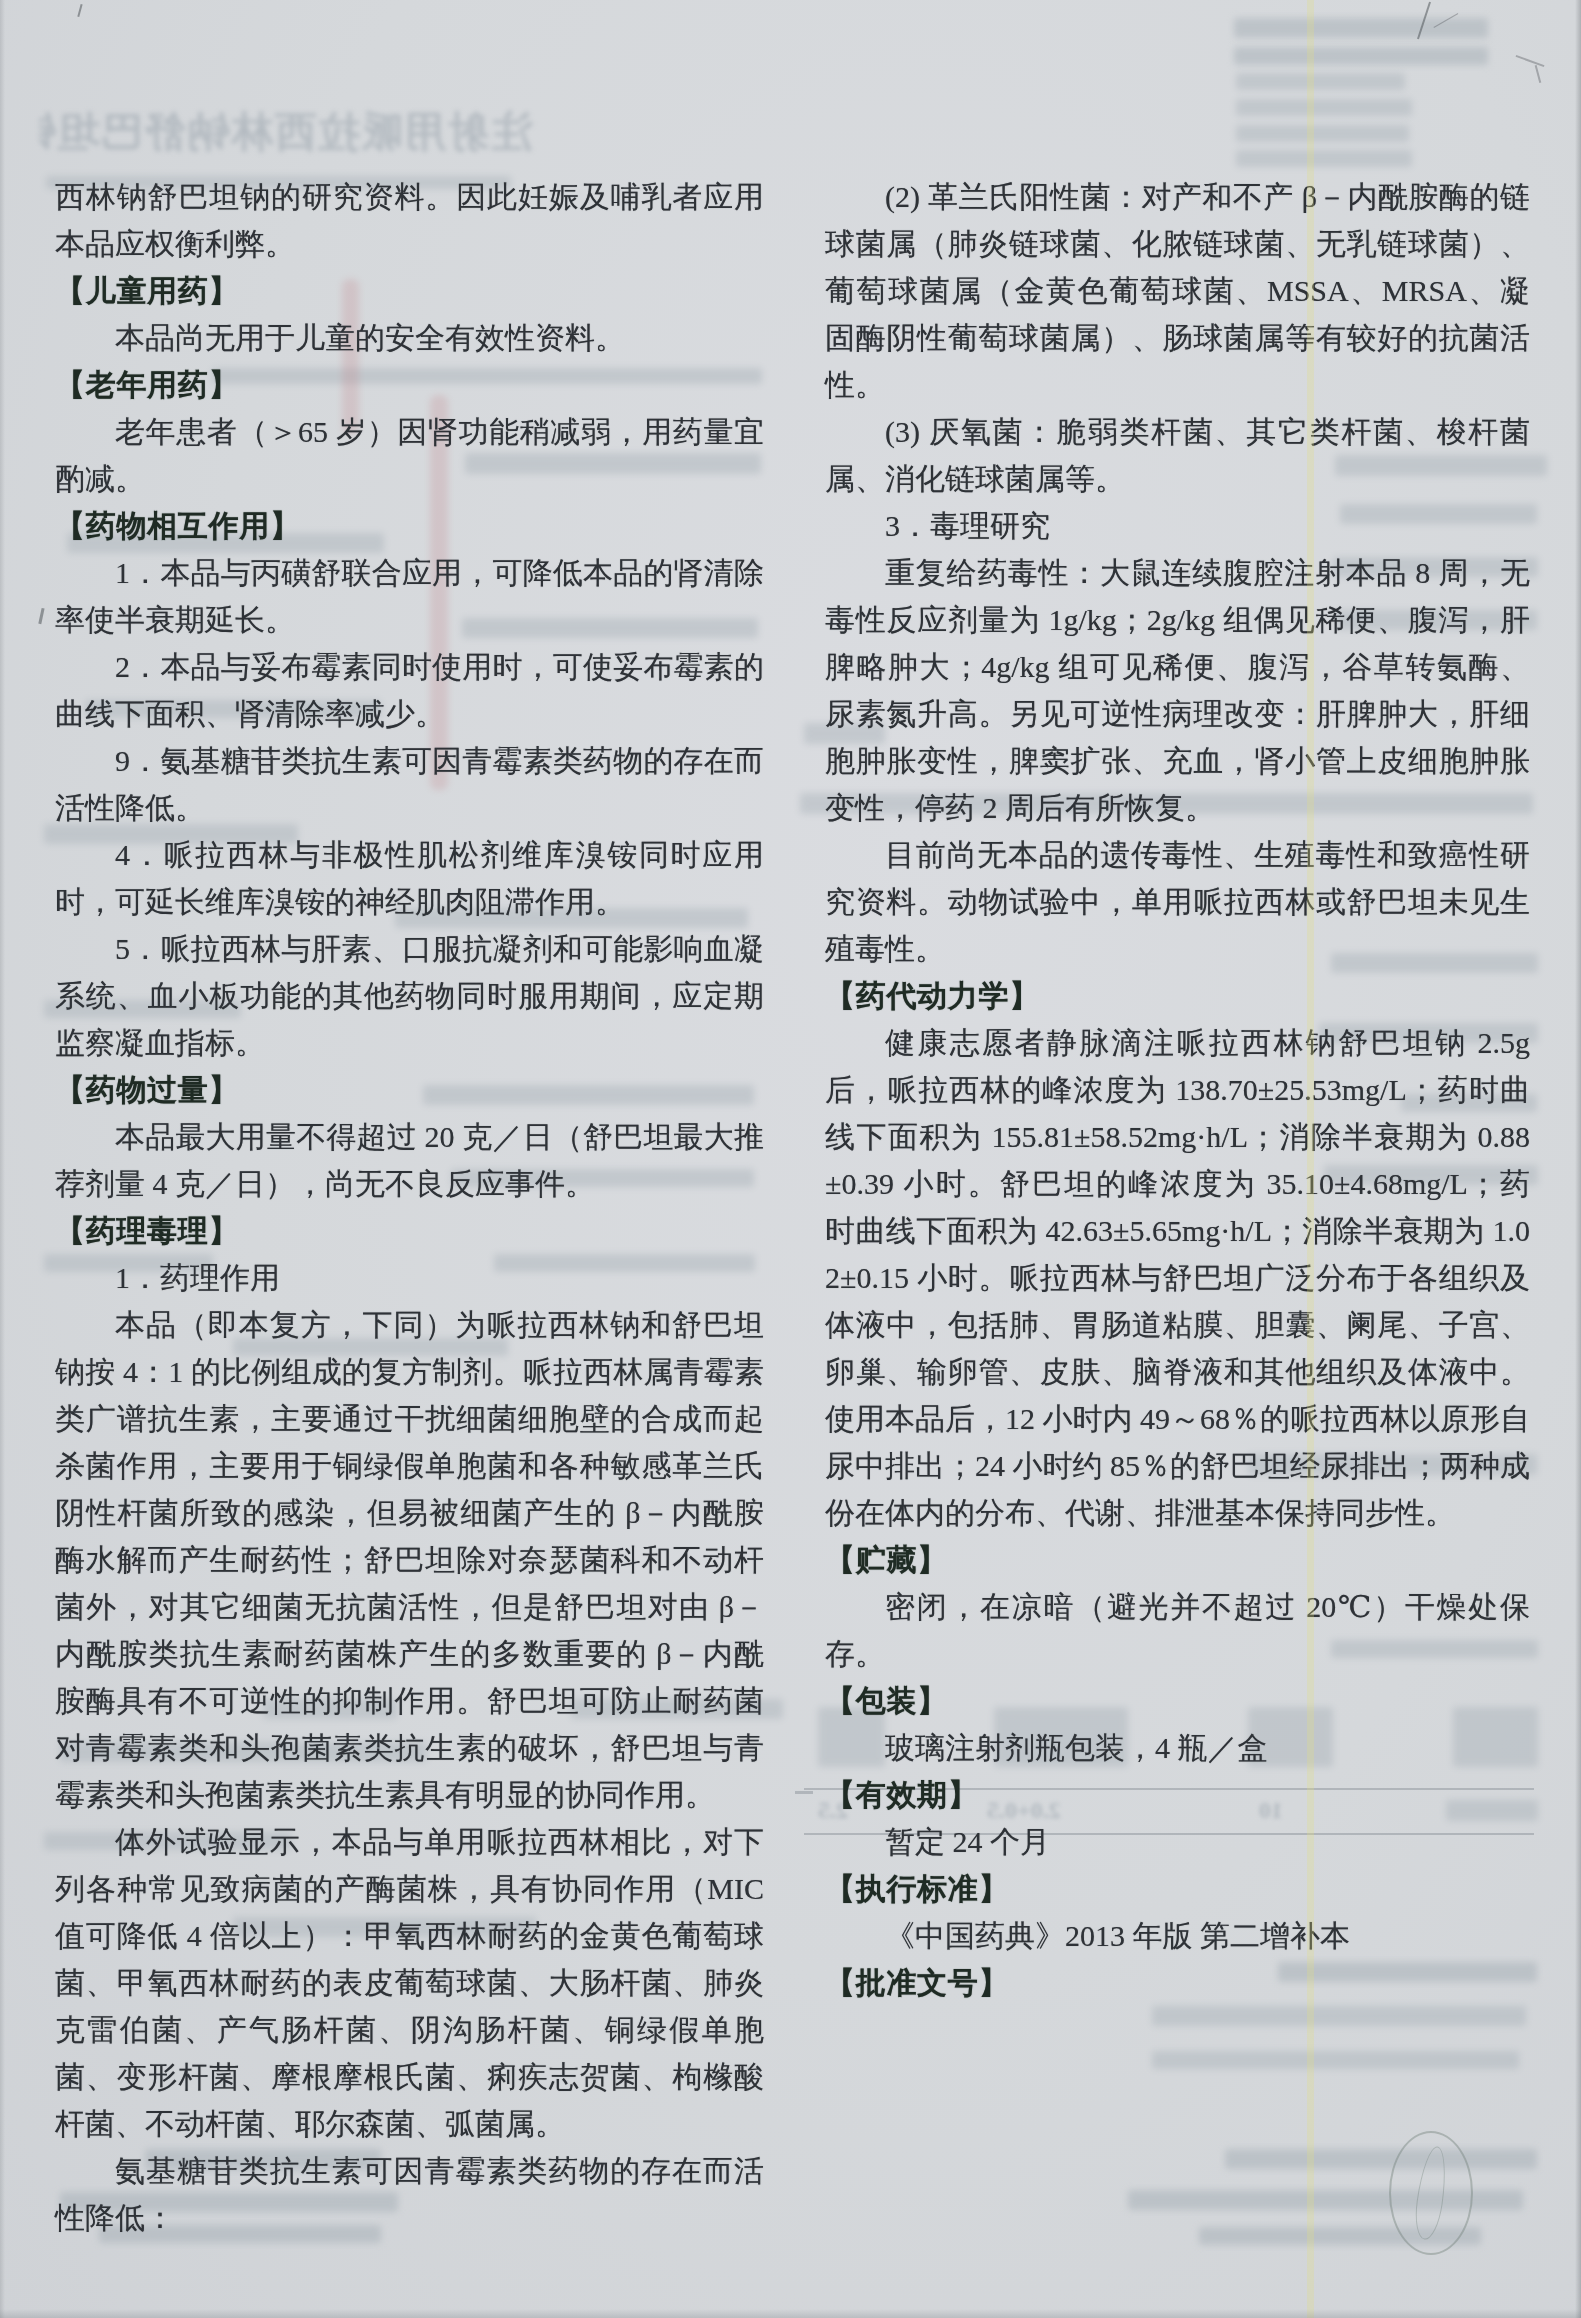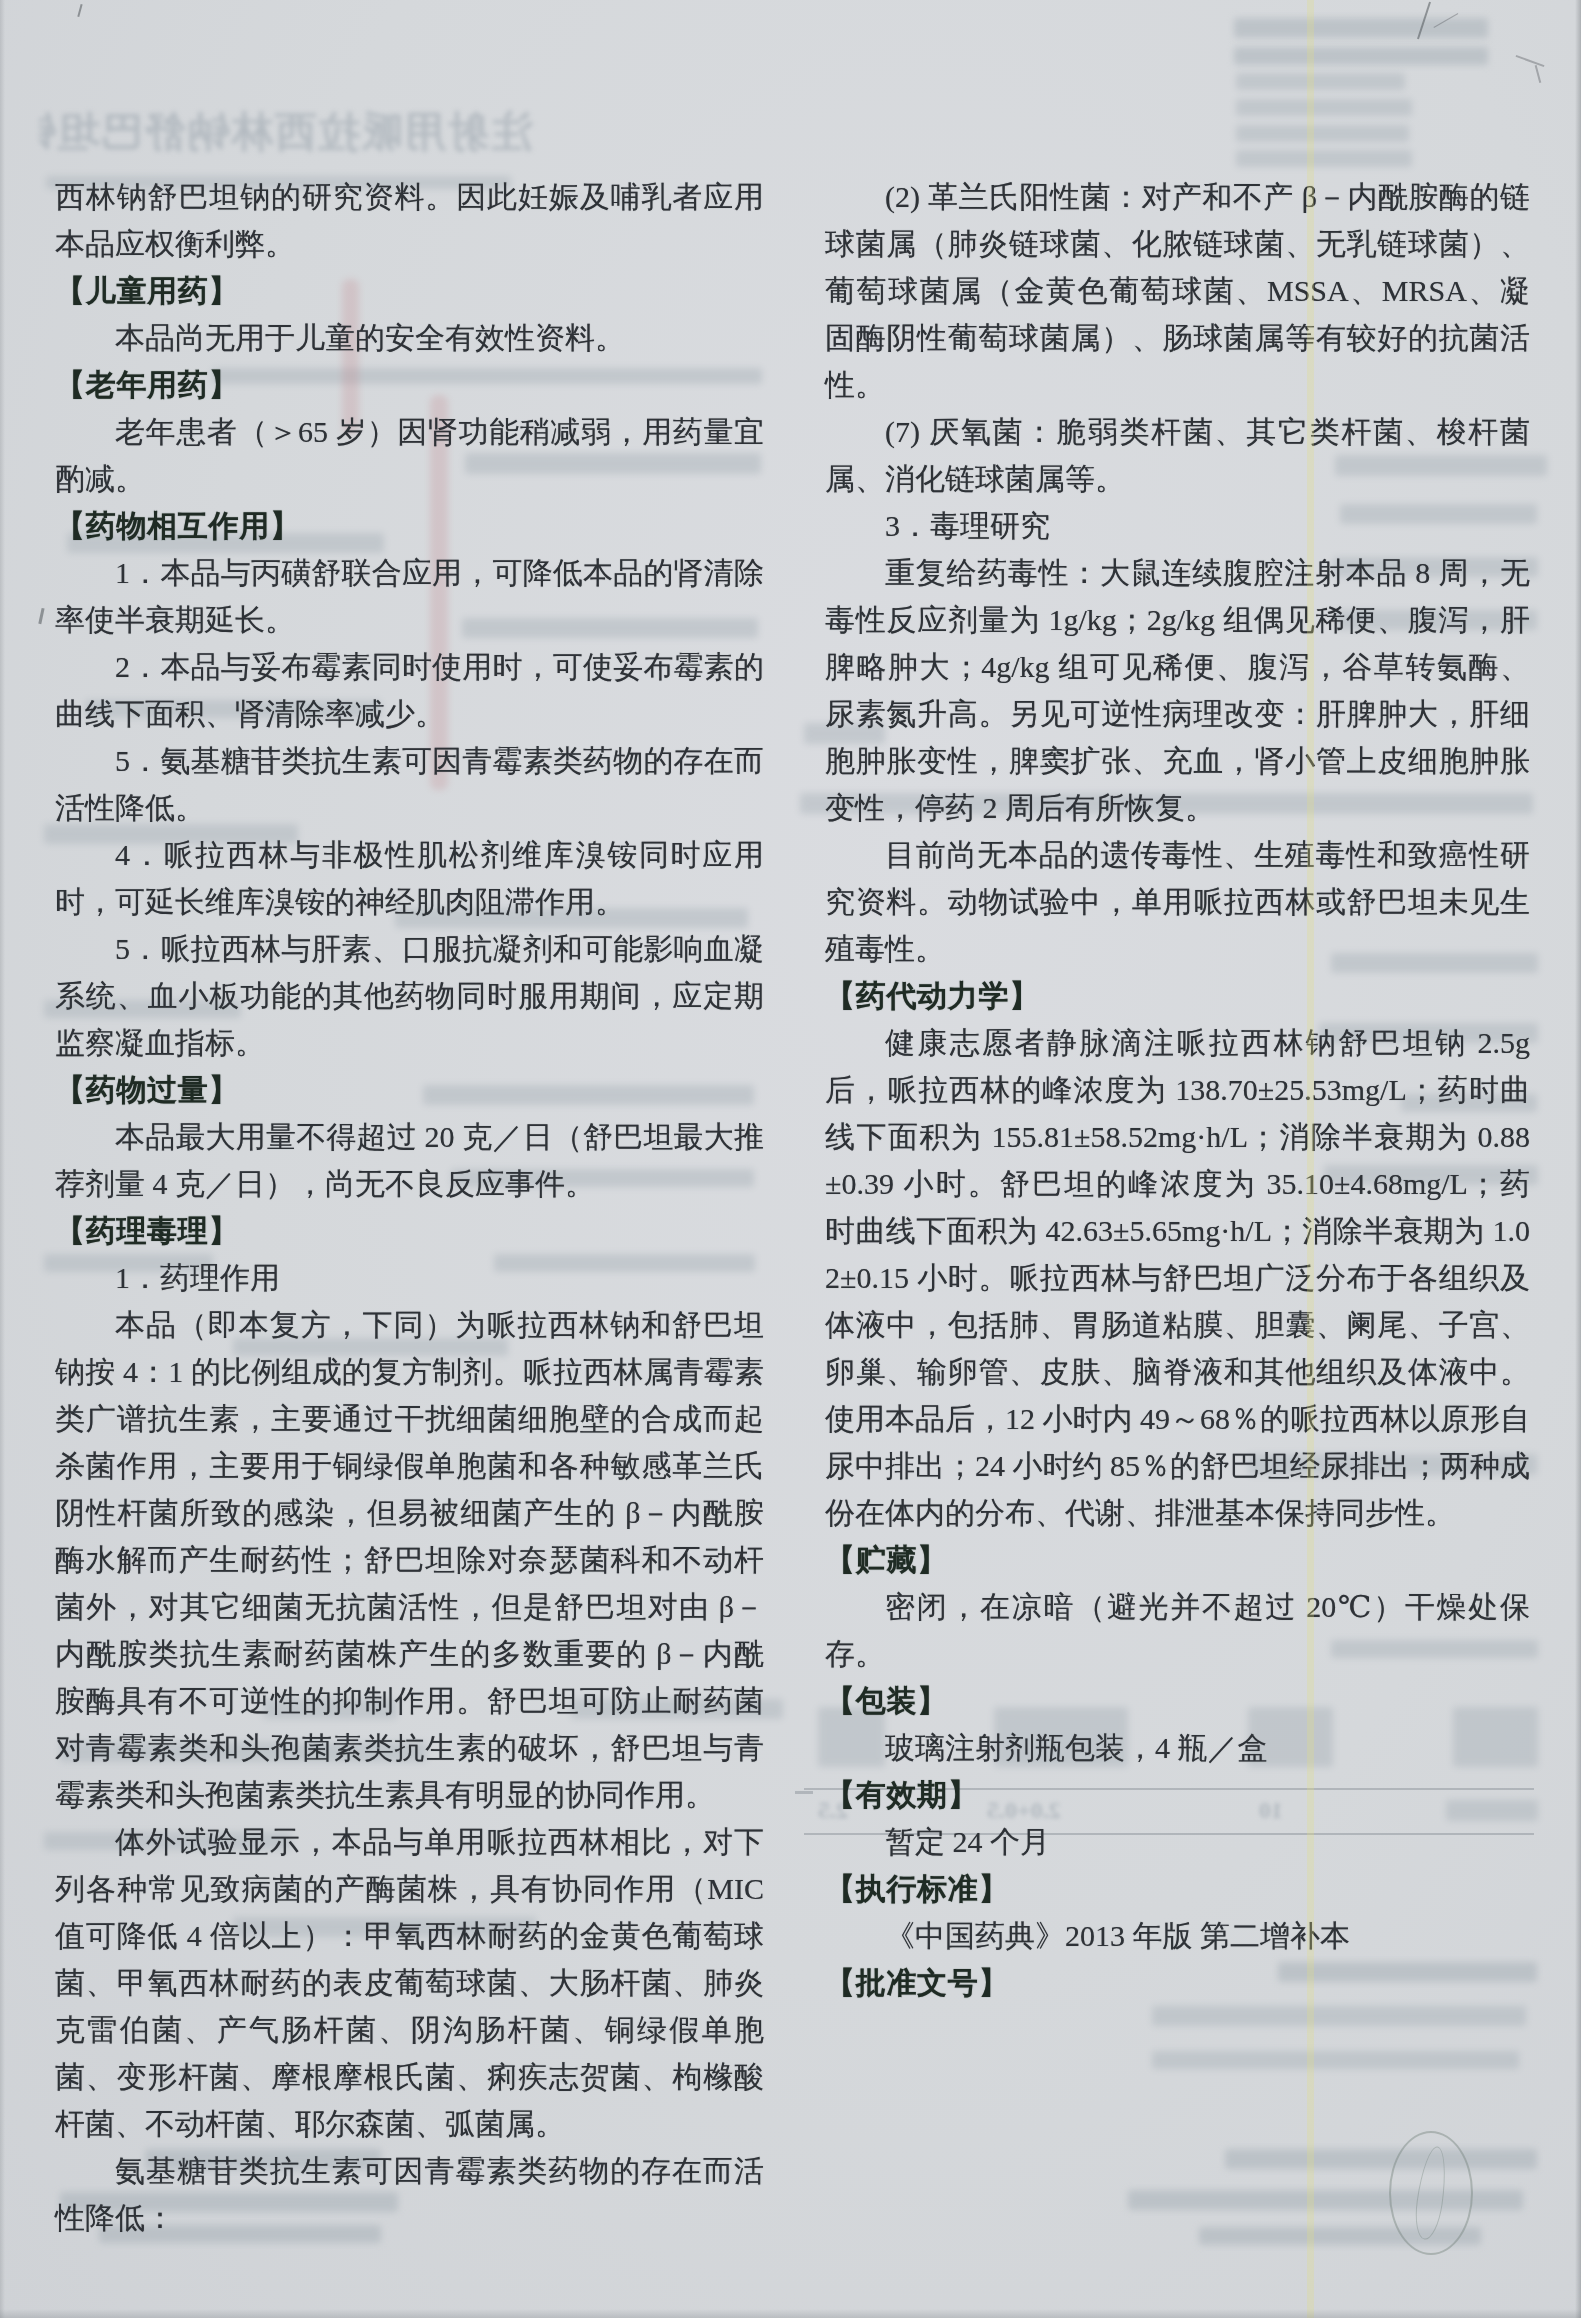--- a/index.html
+++ b/index.html
@@ -141,34 +141,34 @@
 
   <div class="col col-left">
       <p class="para cont">西林钠舒巴坦钠的研究资料。因此妊娠及哺乳者应用本品应权衡利弊。</p>
       <p class="hd">【儿童用药】</p>
       <p class="para">本品尚无用于儿童的安全有效性资料。</p>
       <p class="hd">【老年用药】</p>
       <p class="para">老年患者（＞65 岁）因肾功能稍减弱，用药量宜酌减。</p>
       <p class="hd">【药物相互作用】</p>
       <p class="para">1．本品与丙磺舒联合应用，可降低本品的肾清除率使半衰期延长。</p>
       <p class="para">2．本品与妥布霉素同时使用时，可使妥布霉素的曲线下面积、肾清除率减少。</p>
-      <p class="para">5．氨基糖苷类抗生素可因青霉素类药物的存在而活性降低。</p>
+      <p class="para">9．氨基糖苷类抗生素可因青霉素类药物的存在而活性降低。</p>
       <p class="para">4．哌拉西林与非极性肌松剂维库溴铵同时应用时，可延长维库溴铵的神经肌肉阻滞作用。</p>
       <p class="para">5．哌拉西林与肝素、口服抗凝剂和可能影响血凝系统、血小板功能的其他药物同时服用期间，应定期监察凝血指标。</p>
       <p class="hd">【药物过量】</p>
       <p class="para">本品最大用量不得超过 20 克／日（舒巴坦最大推荐剂量 4 克／日），尚无不良反应事件。</p>
       <p class="hd">【药理毒理】</p>
       <p class="para">1．药理作用</p>
       <p class="para">本品（即本复方，下同）为哌拉西林钠和舒巴坦钠按 4：1 的比例组成的复方制剂。哌拉西林属青霉素类广谱抗生素，主要通过干扰细菌细胞壁的合成而起杀菌作用，主要用于铜绿假单胞菌和各种敏感革兰氏阴性杆菌所致的感染，但易被细菌产生的 β－内酰胺酶水解而产生耐药性；舒巴坦除对奈瑟菌科和不动杆菌外，对其它细菌无抗菌活性，但是舒巴坦对由 β－内酰胺类抗生素耐药菌株产生的多数重要的 β－内酰胺酶具有不可逆性的抑制作用。舒巴坦可防止耐药菌对青霉素类和头孢菌素类抗生素的破坏，舒巴坦与青霉素类和头孢菌素类抗生素具有明显的协同作用。</p>
       <p class="para">体外试验显示，本品与单用哌拉西林相比，对下列各种常见致病菌的产酶菌株，具有协同作用（MIC 值可降低 4 倍以上）：甲氧西林耐药的金黄色葡萄球菌、甲氧西林耐药的表皮葡萄球菌、大肠杆菌、肺炎克雷伯菌、产气肠杆菌、阴沟肠杆菌、铜绿假单胞菌、变形杆菌、摩根摩根氏菌、痢疾志贺菌、枸橼酸杆菌、不动杆菌、耶尔森菌、弧菌属。</p>
       <p class="para">氨基糖苷类抗生素可因青霉素类药物的存在而活性降低：</p>
     </div>
   <div class="col col-right">
       <p class="para">(2) 革兰氏阳性菌：对产和不产 β－内酰胺酶的链球菌属（肺炎链球菌、化脓链球菌、无乳链球菌）、葡萄球菌属（金黄色葡萄球菌、MSSA、MRSA、凝固酶阴性葡萄球菌属）、肠球菌属等有较好的抗菌活性。</p>
-      <p class="para">(7) 厌氧菌：脆弱类杆菌、其它类杆菌、梭杆菌属、消化链球菌属等。</p>
+      <p class="para">(3) 厌氧菌：脆弱类杆菌、其它类杆菌、梭杆菌属、消化链球菌属等。</p>
       <p class="para">3．毒理研究</p>
       <p class="para">重复给药毒性：大鼠连续腹腔注射本品 8 周，无毒性反应剂量为 1g/kg；2g/kg 组偶见稀便、腹泻，肝脾略肿大；4g/kg 组可见稀便、腹泻，谷草转氨酶、尿素氮升高。另见可逆性病理改变：肝脾肿大，肝细胞肿胀变性，脾窦扩张、充血，肾小管上皮细胞肿胀变性，停药 2 周后有所恢复。</p>
       <p class="para">目前尚无本品的遗传毒性、生殖毒性和致癌性研究资料。动物试验中，单用哌拉西林或舒巴坦未见生殖毒性。</p>
       <p class="hd">【药代动力学】</p>
       <p class="para">健康志愿者静脉滴注哌拉西林钠舒巴坦钠 2.5g 后，哌拉西林的峰浓度为 138.70±25.53mg/L；药时曲线下面积为 155.81±58.52mg·h/L；消除半衰期为 0.88±0.39 小时。舒巴坦的峰浓度为 35.10±4.68mg/L；药时曲线下面积为 42.63±5.65mg·h/L；消除半衰期为 1.02±0.15 小时。哌拉西林与舒巴坦广泛分布于各组织及体液中，包括肺、胃肠道粘膜、胆囊、阑尾、子宫、卵巢、输卵管、皮肤、脑脊液和其他组织及体液中。使用本品后，12 小时内 49～68％的哌拉西林以原形自尿中排出；24 小时约 85％的舒巴坦经尿排出；两种成份在体内的分布、代谢、排泄基本保持同步性。</p>
       <p class="hd">【贮藏】</p>
       <p class="para">密闭，在凉暗（避光并不超过 20℃）干燥处保存。</p>
       <p class="hd">【包装】</p>
       <p class="para">玻璃注射剂瓶包装，4 瓶／盒</p>
       <p class="hd">【有效期】</p>

